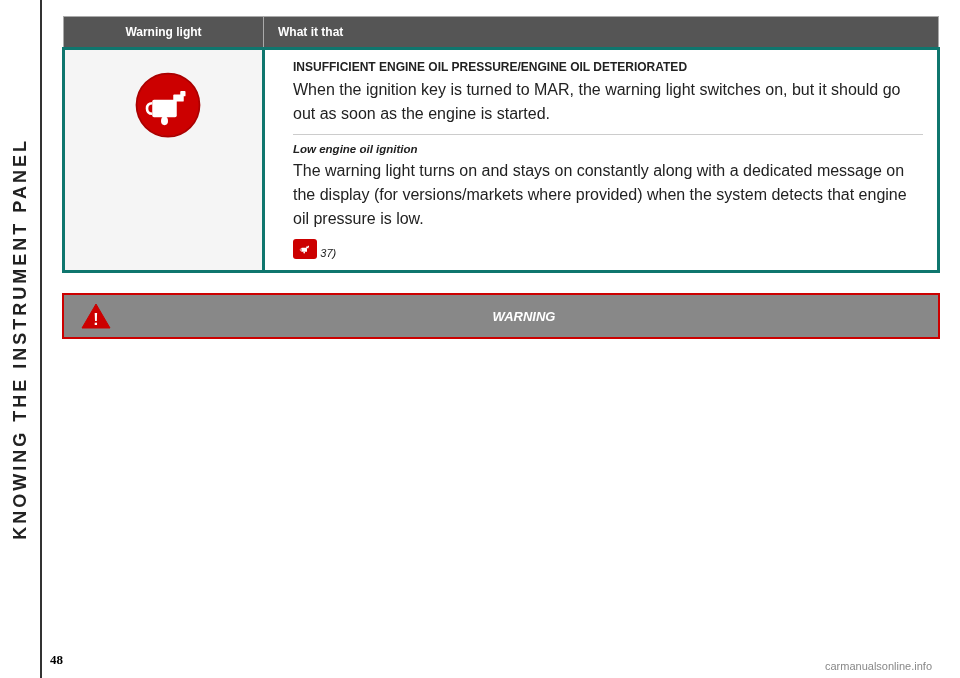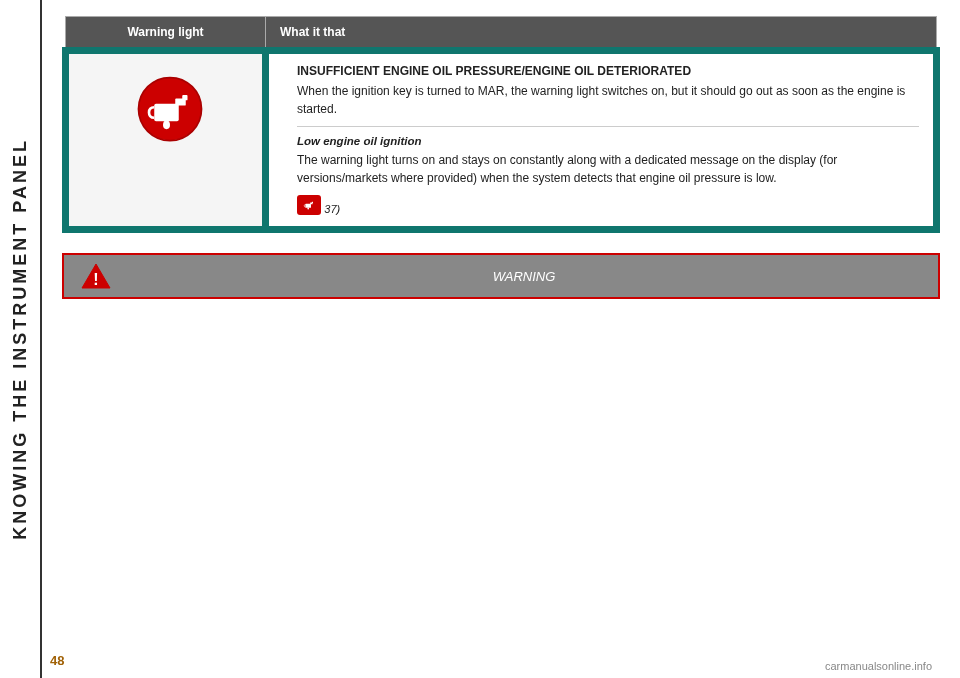--- a/index.html
+++ b/index.html
@@ -67,21 +67,21 @@
       border: 1px solid #aaa;
       text-align: left;
     }
 
     .info-table thead tr th:first-child {
       width: 200px;
       text-align: center;
     }
 
     .info-table tbody tr td {
-      border: 7px solid #0f766e;
+      border: 3px solid #0f766e;
       vertical-align: top;
       padding-left: 28px;
     }
 
     .icon-cell {
       width: 200px;
       text-align: center;
       vertical-align: middle;
       padding: 20px;
       background: #f5f5f5;
@@ -92,21 +92,21 @@
     }
 
     .section-title {
       font-weight: bold;
       font-size: 12px;
       margin-bottom: 4px;
       text-transform: uppercase;
     }
 
     .section-text {
-      font-size: 12px;
+      font-size: 16px;
       line-height: 1.5;
       margin-bottom: 8px;
     }
 
     .section-divider {
       border: none;
       border-top: 1px solid #ccc;
       margin: 8px 0;
     }
 
@@ -132,21 +132,22 @@
       background: #fff;
     }
 
     
     .page-number {
       position: absolute;
       bottom: 10px;
       left: 50px;
       font-size: 13px;
       font-weight: bold;
-      color: #a16207;
+      color: #000000;
+      font-family: Liberation Serif, serif;
     }
 
     
     .watermark {
       position: absolute;
       bottom: 6px;
       right: 28px;
       font-size: 11px;
       color: #888;
     }
@@ -179,21 +180,21 @@
     .warning-top-row {
       display: flex;
       align-items: center;
       background: #888888;
       padding: 6px 14px;
       gap: 10px;
     }
 
     .warning-top-row span {
       color: #fff;
-      font-weight: normal;
+      font-weight: bold;
       font-size: 13px;
       font-style: italic;
       flex: 1;
       text-align: center;
     }
 
     .warn-icon-wrap {
       display: flex;
       align-items: center;
       justify-content: center;

